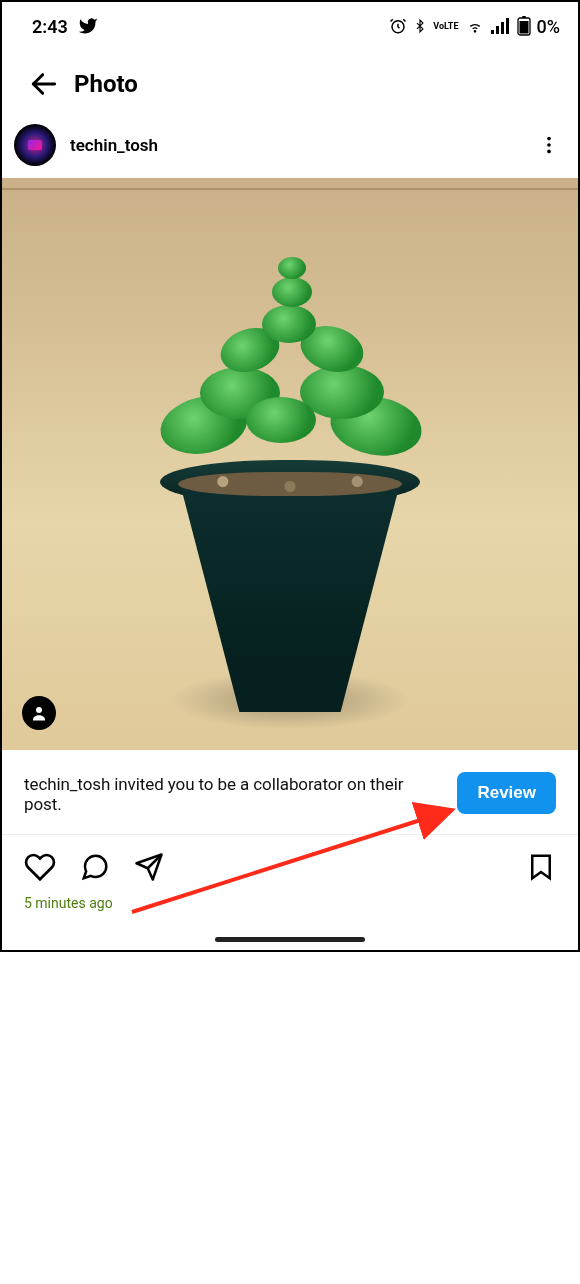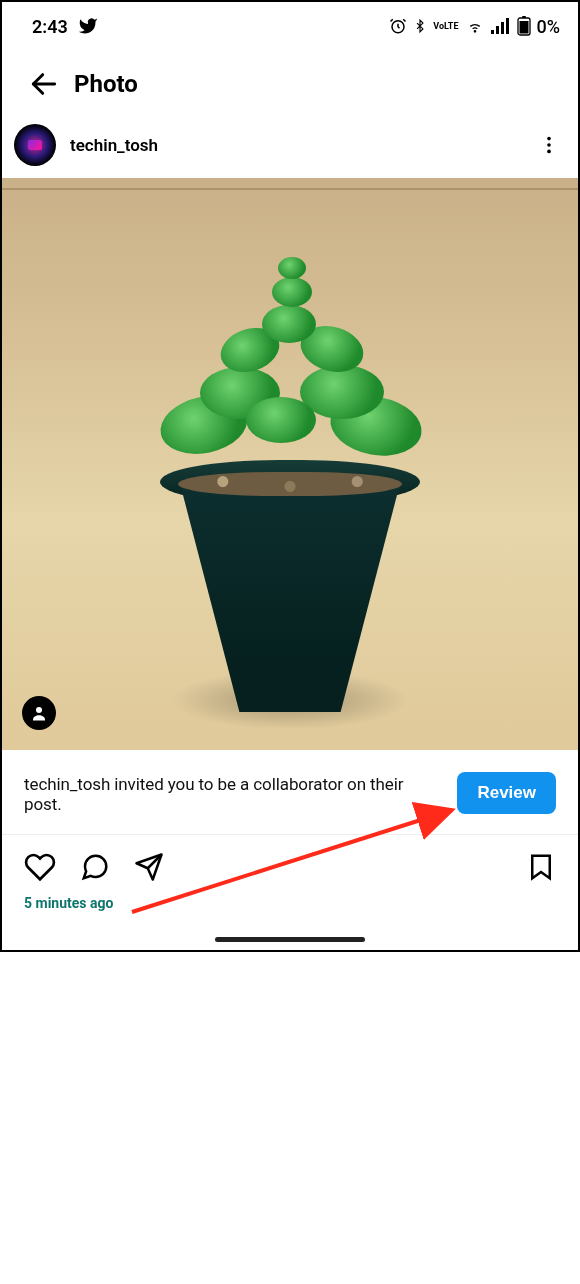--- a/index.html
+++ b/index.html
@@ -48,21 +48,21 @@
   .tag-badge { position:absolute; left:20px; bottom:20px; width:34px; height:34px; border-radius:50%; background:#000; display:flex; align-items:center; justify-content:center; }
 
   
   .collab-row { display:flex; align-items:flex-end; justify-content:space-between; padding: 22px 22px 20px 22px; border-bottom:1px solid #eee; gap:16px; position:relative; }
   .collab-text { font-size: 17px; color:#111; flex:1; letter-spacing:-0.1px; }
   .review-btn { background:#1192ef; color:#fff; border:none; border-radius:8px; padding: 11px 20px; font-size:17px; font-weight:600; }
 
   
   .actions-row { display:flex; align-items:center; padding: 16px 22px 8px 22px; gap: 24px; }
   .actions-row .spacer { flex:1; }
-  .timestamp { padding: 4px 22px; font-size:14px; color:#0f766e;font-weight:bold; }
+  .timestamp { padding: 4px 22px; font-size:14px; color:#4d7c0f; }
 
   
   .annotation { position:absolute; pointer-events:none; }
   .arrow-svg { position:absolute; left:120px; top:790px; }
 
   .home-indicator { position:absolute; bottom:8px; left:50%; transform:translateX(-50%); width:150px; height:5px; background:#222; border-radius:3px; }
 
   svg { display:block; }
 </style>
 </head>

